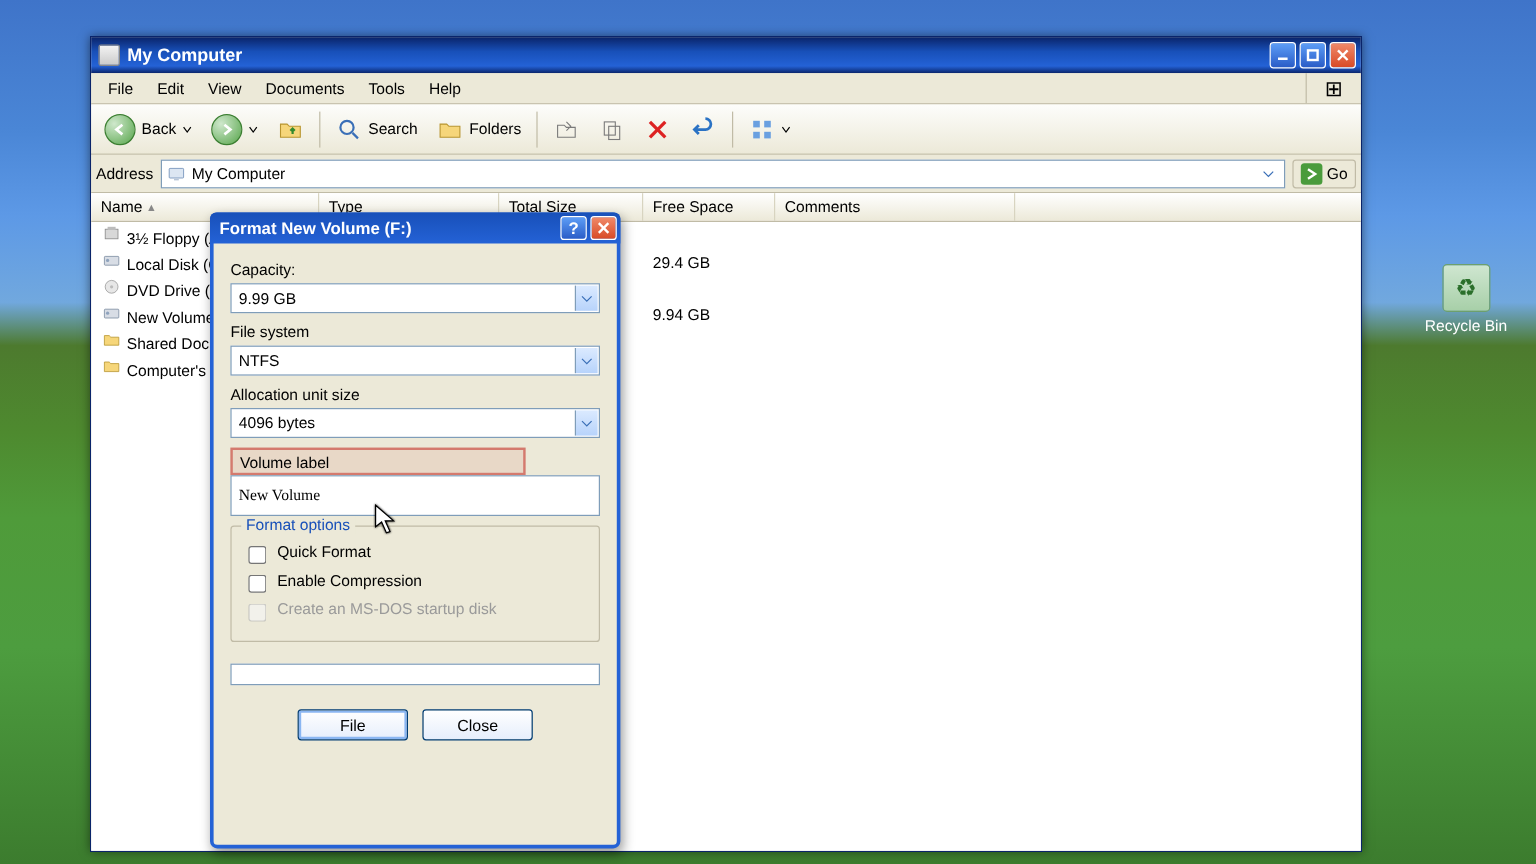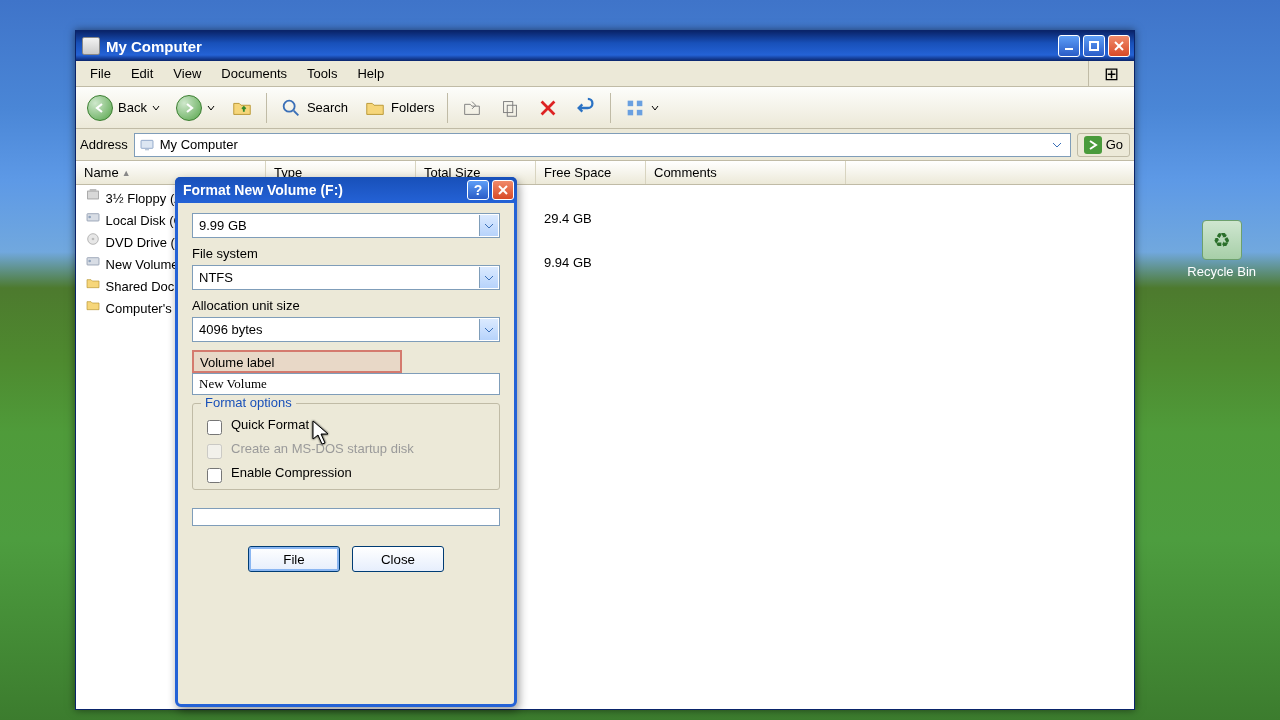--- a/index.html
+++ b/index.html
@@ -74,23 +74,23 @@
     background:linear-gradient(to bottom,#1850b9,#2462d6);
     color:#fff;font:bold 14px "Trebuchet MS",sans-serif;
     display:flex;align-items:center;padding:0 3px 0 8px;border-radius:5px 5px 0 0;}
   .dlg-title .tbtn{width:22px;height:20px;}
   .dlg-title .help{background:linear-gradient(#5d9ef7,#2a5cc7);}
   .dlg-body{padding:10px 14px;}
   .lbl{margin:4px 0 4px 0;}
   .combo{height:25px;background:#fff;border:1px solid #7f9db9;display:flex;align-items:center;position:relative;padding:0 22px 0 6px;margin-bottom:8px;}
   .combo .drop{position:absolute;right:1px;top:1px;bottom:1px;width:19px;
     background:linear-gradient(#dbeaff,#b7d3fb);border-left:1px solid #7f9db9;display:flex;align-items:center;justify-content:center;}
-  .txtin{width:100%;height:22px;border:1px solid #7f9db9;background:#fff;padding:0 6px;font:13px Tahoma;outline:none;}
-  .vol-label-box{border:2px solid #d47a6e;background:rgba(212,122,110,.15);padding:3px 6px 1px 6px;margin-top:2px;width:210px;}
-  .grp{border:1px solid #c0bba6;border-radius:3px;margin-top:8px;padding:10px 10px 0 10px;position:relative;}
+  .txtin{width:100%;height:34px;border:1px solid #7f9db9;background:#fff;padding:0 6px;font:13px Tahoma;outline:none;}
+  .vol-label-box{border:2px solid #d47a6e;background:rgba(212,122,110,.15);padding:3px 6px 1px 6px;margin-top:2px;width:246px;}
+  .grp{border:1px solid #c0bba6;border-radius:3px;margin-top:8px;padding:10px 10px 10px 10px;position:relative;}
   .grp-title{position:absolute;top:-9px;left:8px;background:#ece9d8;padding:0 4px;color:#1850b9;}
   .chk{display:flex;align-items:flex-start;gap:6px;margin:3px 0;}
   .chk input{width:15px;height:15px;}
   .chk.disabled{color:#9a9a9a;}
   .prog{height:18px;border:1px solid #7f9db9;background:#fff;margin-top:18px;}
   .dlg-btns{display:flex;gap:12px;justify-content:center;margin-top:20px;}
   .dbtn{width:92px;height:26px;border:1px solid #003c74;border-radius:3px;
     background:linear-gradient(#fff,#e6eefc);cursor:default;}
   .dbtn.primary{box-shadow:0 0 0 2px #8ab6f2 inset;}
   
@@ -335,20 +335,21 @@
         </div>
       <div class="tbtn cls">
           <svg width="12" height="12">
             <line x1="2" y1="2" x2="10" y2="10"></line>
             <line x1="10" y1="2" x2="2" y2="10"></line>
           </svg>
         </div>
     </div>
   </div>
   <div class="dlg-body">
+    <div class="lbl">Capacity:</div>
     <div class="combo">
       <span>9.99 GB</span>
       <div class="drop">
           <svg width="10" height="10">
             <polyline points="1,3 5,7 9,3" fill="none" stroke="#3a6fb7"></polyline>
           </svg>
         </div>
     </div>
 
     <div class="lbl">File system</div>
@@ -375,27 +376,27 @@
       <div class="lbl" style="margin:0">Volume label</div>
     </div>
     <input class="txtin" value="New Volume" style="">
 
     <div class="grp">
       <span class="grp-title">Format options</span>
       <label class="chk">
         <input type="checkbox" style="">
         <span>Quick Format</span>
       </label>
+      <label class="chk">
+        <input type="checkbox" style="">
+        <span>Enable Compression</span>
+      </label>
       <label class="chk disabled">
         <input type="checkbox" disabled="" style="">
         <span>Create an MS-DOS startup disk</span>
-      </label>
-      <label class="chk">
-        <input type="checkbox" style="">
-        <span>Enable Compression</span>
       </label>
     </div>
 
     <div class="prog"></div>
 
     <div class="dlg-btns">
       <button class="dbtn primary">File</button>
       <button class="dbtn">Close</button>
     </div>
   </div>

